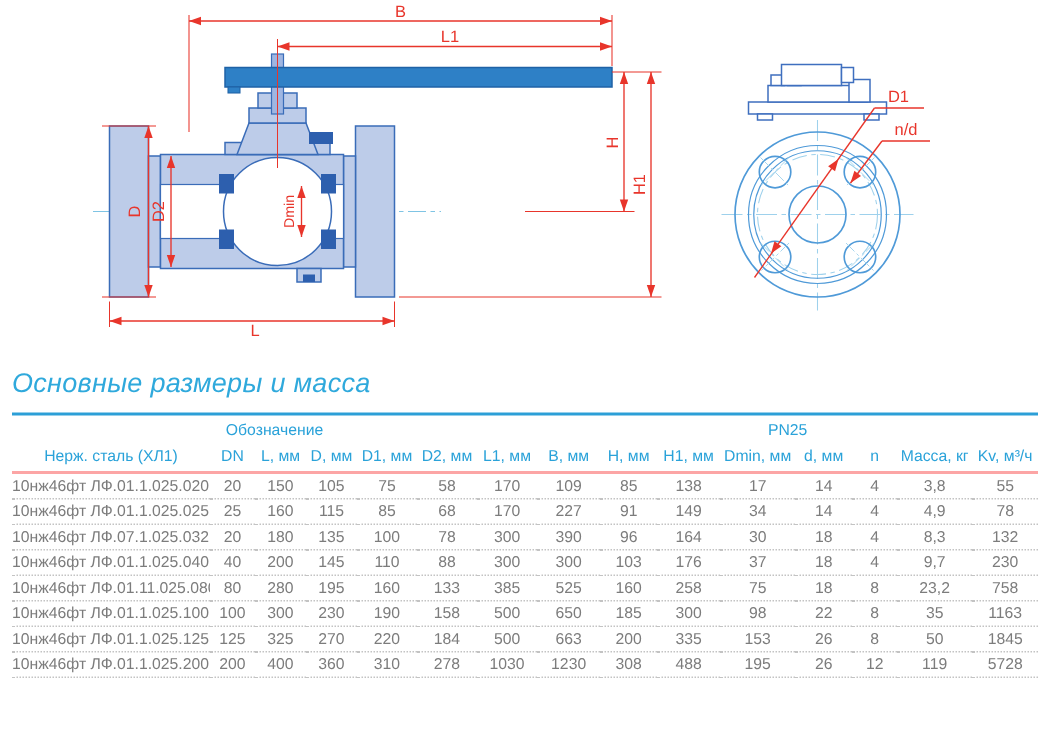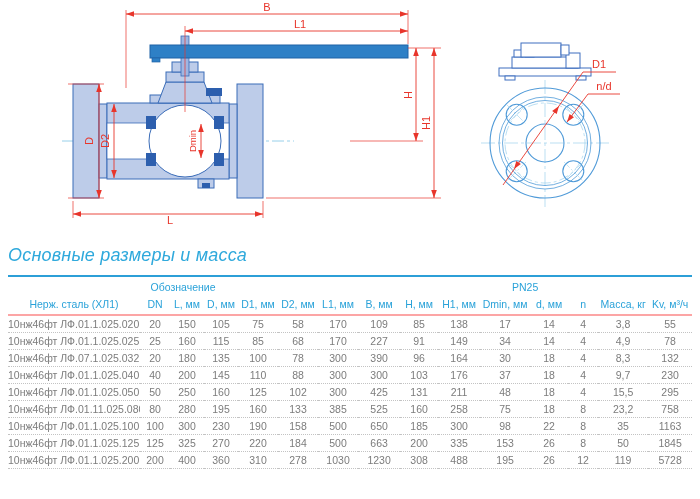--- a/index.html
+++ b/index.html
@@ -276,37 +276,20 @@
             <td>300</td>
             <td>103</td>
             <td>176</td>
             <td>37</td>
             <td>18</td>
             <td>4</td>
             <td>9,7</td>
             <td>230</td>
           </tr>
           <tr>
-            <td class="desig">10нж46фт ЛФ.01.1.025.050</td>
-            <td>50</td>
-            <td>250</td>
-            <td>160</td>
-            <td>125</td>
-            <td>102</td>
-            <td>300</td>
-            <td>425</td>
-            <td>131</td>
-            <td>211</td>
-            <td>48</td>
-            <td>18</td>
-            <td>4</td>
-            <td>15,5</td>
-            <td>295</td>
-          </tr>
-          <tr>
             <td class="desig">10нж46фт ЛФ.01.11.025.080</td>
             <td>80</td>
             <td>280</td>
             <td>195</td>
             <td>160</td>
             <td>133</td>
             <td>385</td>
             <td>525</td>
             <td>160</td>
             <td>258</td>

